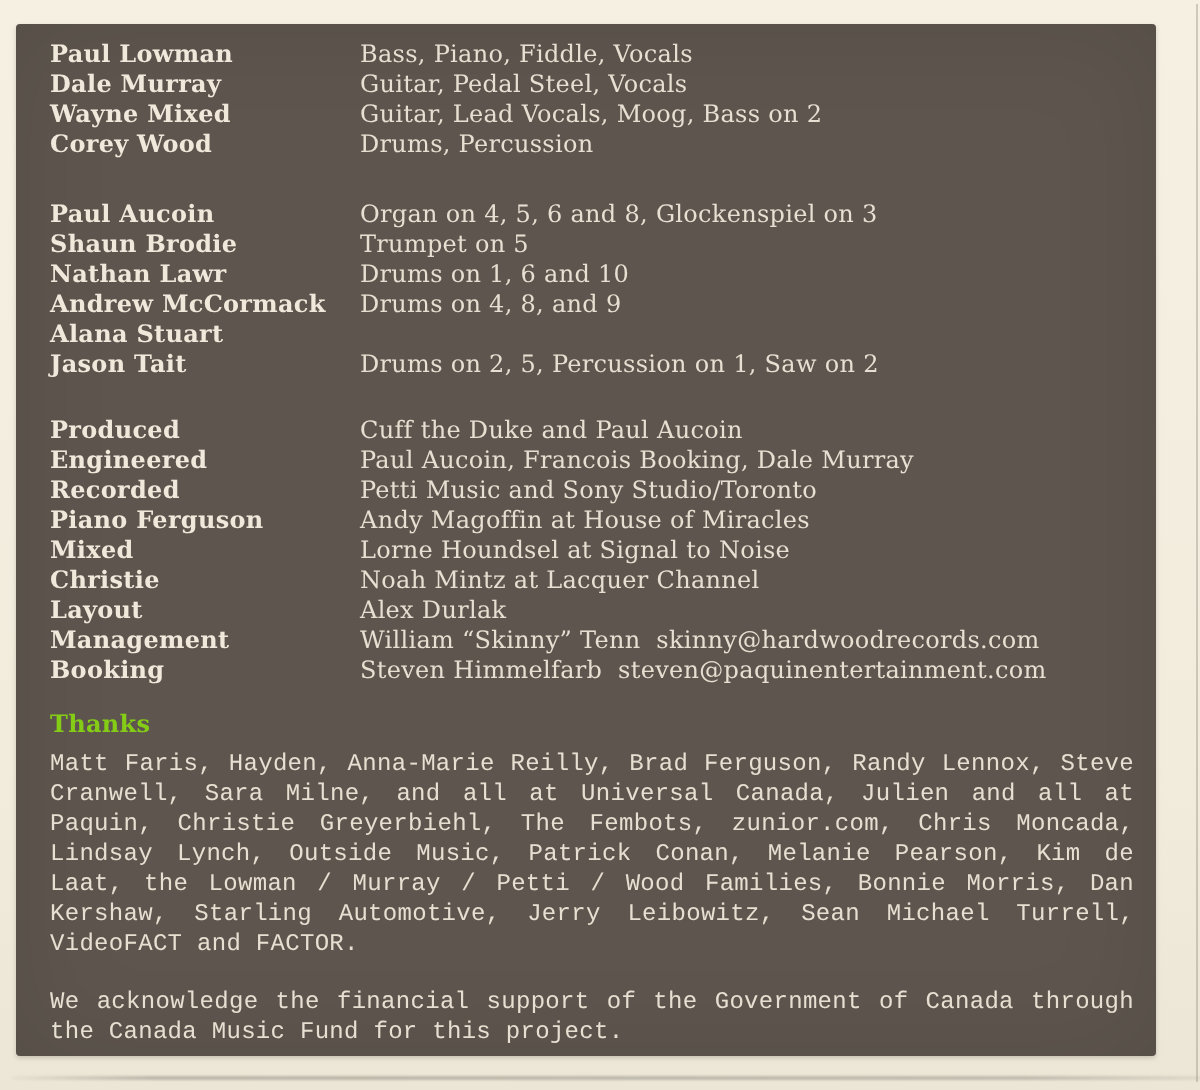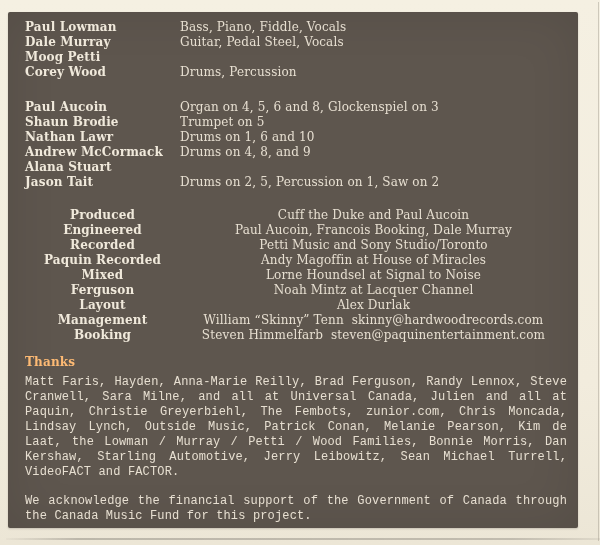--- a/index.html
+++ b/index.html
@@ -26,31 +26,31 @@
     border-radius: 2px;
     box-shadow: inset 0 0 50px rgba(0,0,0,0.10), 0 1px 2px rgba(90,85,75,0.25);
     color: #e7dfd1;
     font-size: 12px;
     line-height: 15px;
     letter-spacing: 0.15px;
   }
   .credits-block { margin: 0; }
   .block-musicians   { margin-bottom: 20px; }
   .block-guests      { margin-bottom: 18px; }
-  .block-production  { margin-bottom: 12px; text-align: center; }
+  .block-production  { margin-bottom: 12px; }
   .credit-row { display: flex; }
   .credit-label {
     flex: 0 0 155px;
     font-weight: bold;
     color: #f0e9db;
   }
   .credit-value { flex: 1 1 auto; }
   .thanks-heading {
     font-weight: bold;
-    color: #fdba74;
+    color: #84cc16;
     margin: 0 0 5px 0;
   }
   .para {
     margin: 0 0 14px 0;
     text-align: justify;
     font-family: Liberation Mono, monospace;
   }
   .para:last-child { margin-bottom: 1px; }
   .scan-line-bottom {
     position: absolute;
@@ -80,21 +80,22 @@
   <div class="credits-block block-musicians">
     <div class="credit-row">
       <span class="credit-label">Paul Lowman</span>
       <span class="credit-value">Bass, Piano, Fiddle, Vocals</span>
     </div>
     <div class="credit-row">
       <span class="credit-label">Dale Murray</span>
       <span class="credit-value">Guitar, Pedal Steel, Vocals</span>
     </div>
     <div class="credit-row">
-      <span class="credit-label">Moog Petti</span>
+      <span class="credit-label">Wayne Mixed</span>
+      <span class="credit-value">Guitar, Lead Vocals, Moog, Bass on 2</span>
     </div>
     <div class="credit-row">
       <span class="credit-label">Corey Wood</span>
       <span class="credit-value">Drums, Percussion</span>
     </div>
   </div>
 
   <div class="credits-block block-guests">
     <div class="credit-row">
       <span class="credit-label">Paul Aucoin</span>
@@ -128,29 +129,29 @@
     </div>
     <div class="credit-row">
       <span class="credit-label">Engineered</span>
       <span class="credit-value">Paul Aucoin, Francois Booking, Dale Murray</span>
     </div>
     <div class="credit-row">
       <span class="credit-label">Recorded</span>
       <span class="credit-value">Petti Music and Sony Studio/Toronto</span>
     </div>
     <div class="credit-row">
-      <span class="credit-label">Paquin Recorded</span>
+      <span class="credit-label">Piano Ferguson</span>
       <span class="credit-value">Andy Magoffin at House of Miracles</span>
     </div>
     <div class="credit-row">
       <span class="credit-label">Mixed</span>
       <span class="credit-value">Lorne Houndsel at Signal to Noise</span>
     </div>
     <div class="credit-row">
-      <span class="credit-label">Ferguson</span>
+      <span class="credit-label">Christie</span>
       <span class="credit-value">Noah Mintz at Lacquer Channel</span>
     </div>
     <div class="credit-row">
       <span class="credit-label">Layout</span>
       <span class="credit-value">Alex Durlak</span>
     </div>
     <div class="credit-row">
       <span class="credit-label">Management</span>
       <span class="credit-value">William “Skinny” Tenn&nbsp;&nbsp;skinny@hardwoodrecords.com</span>
     </div>

